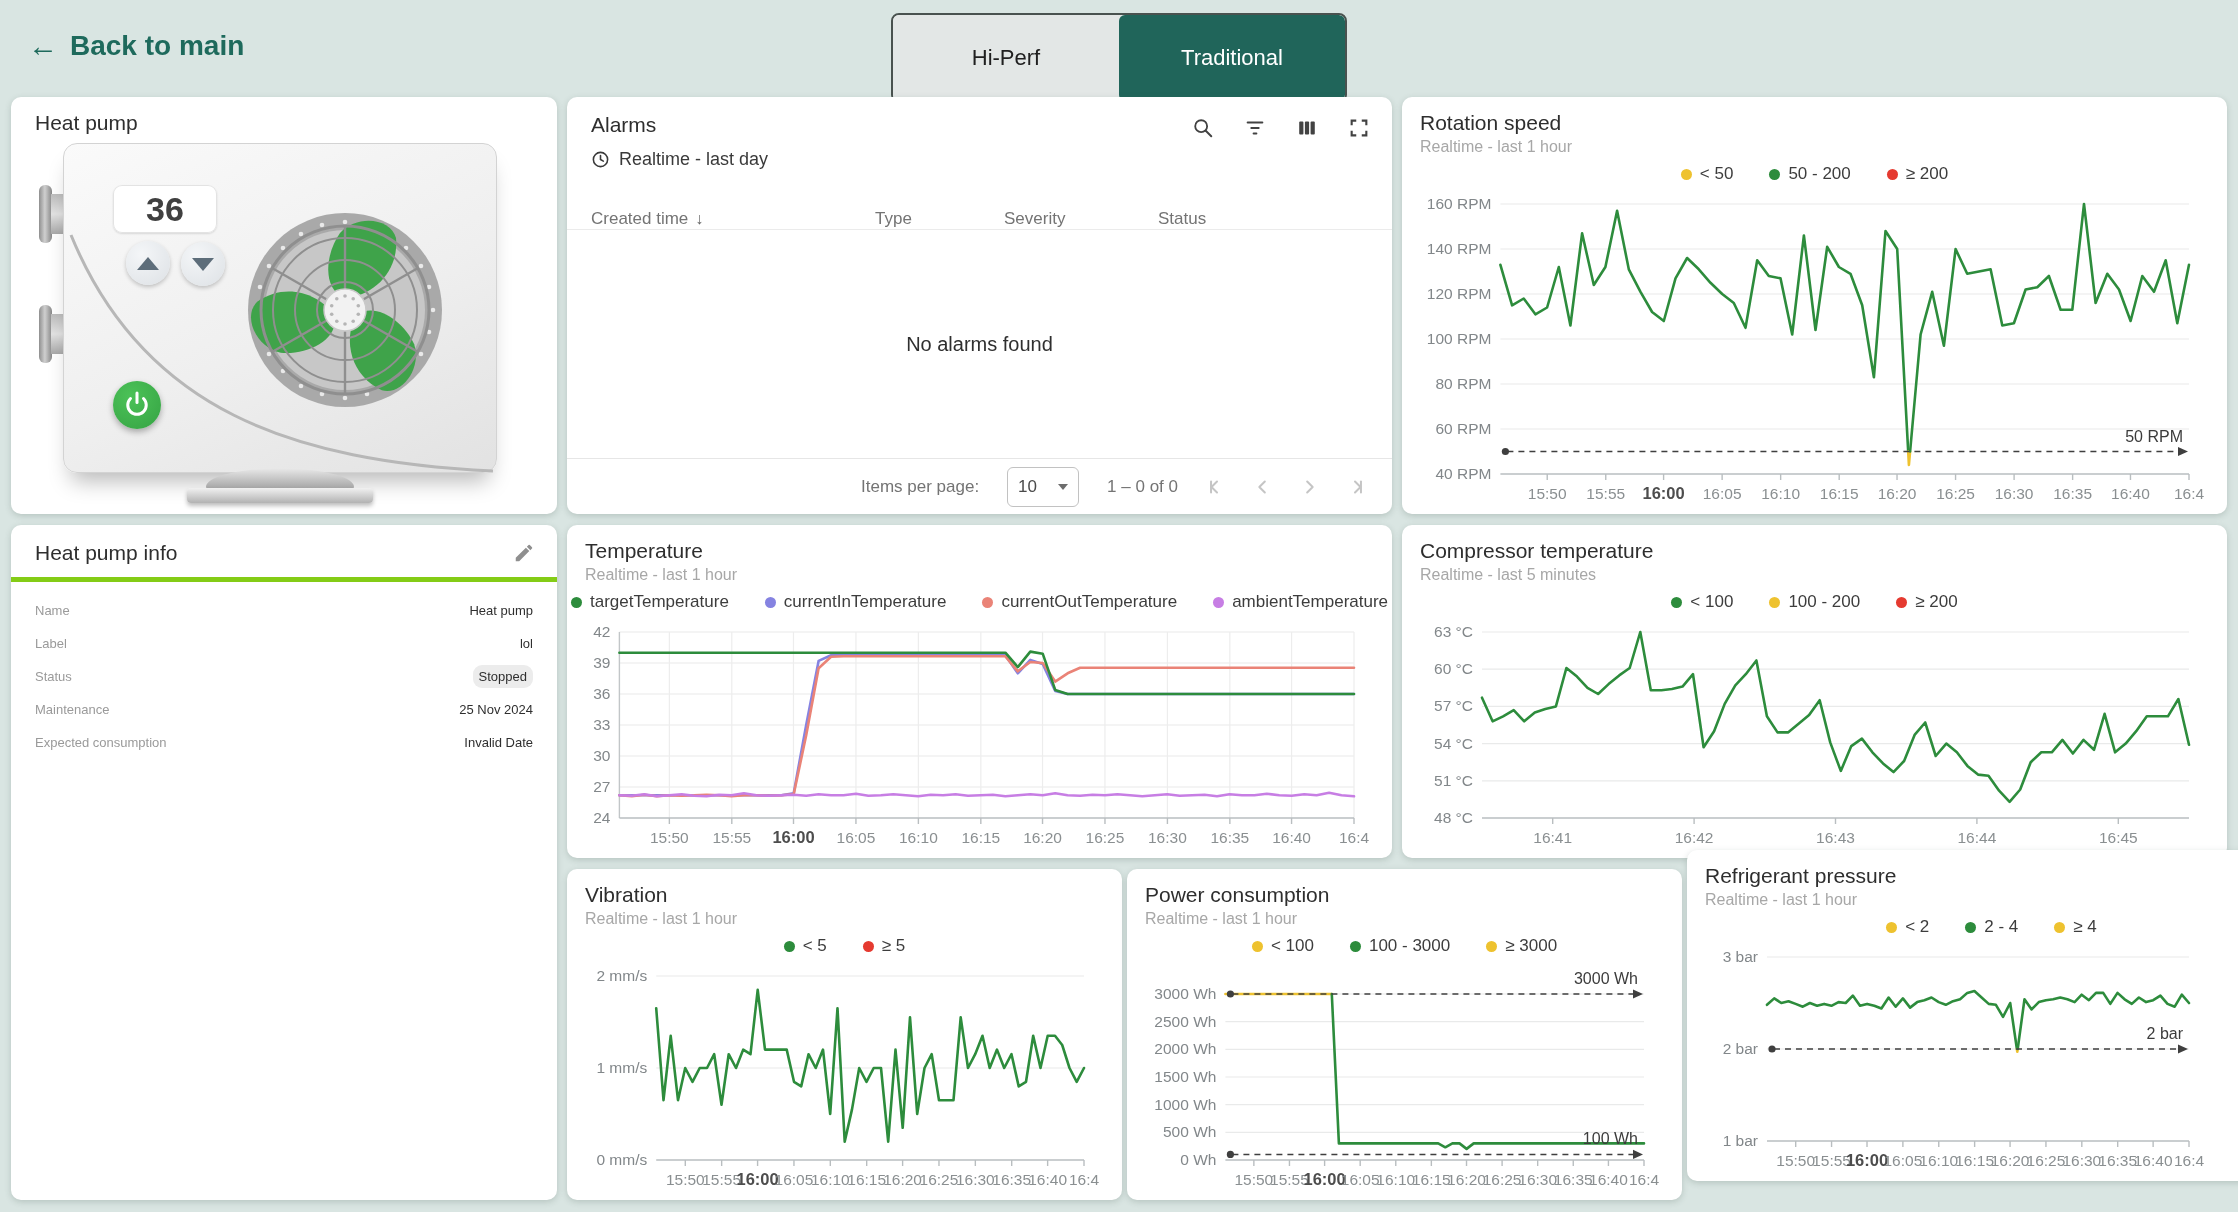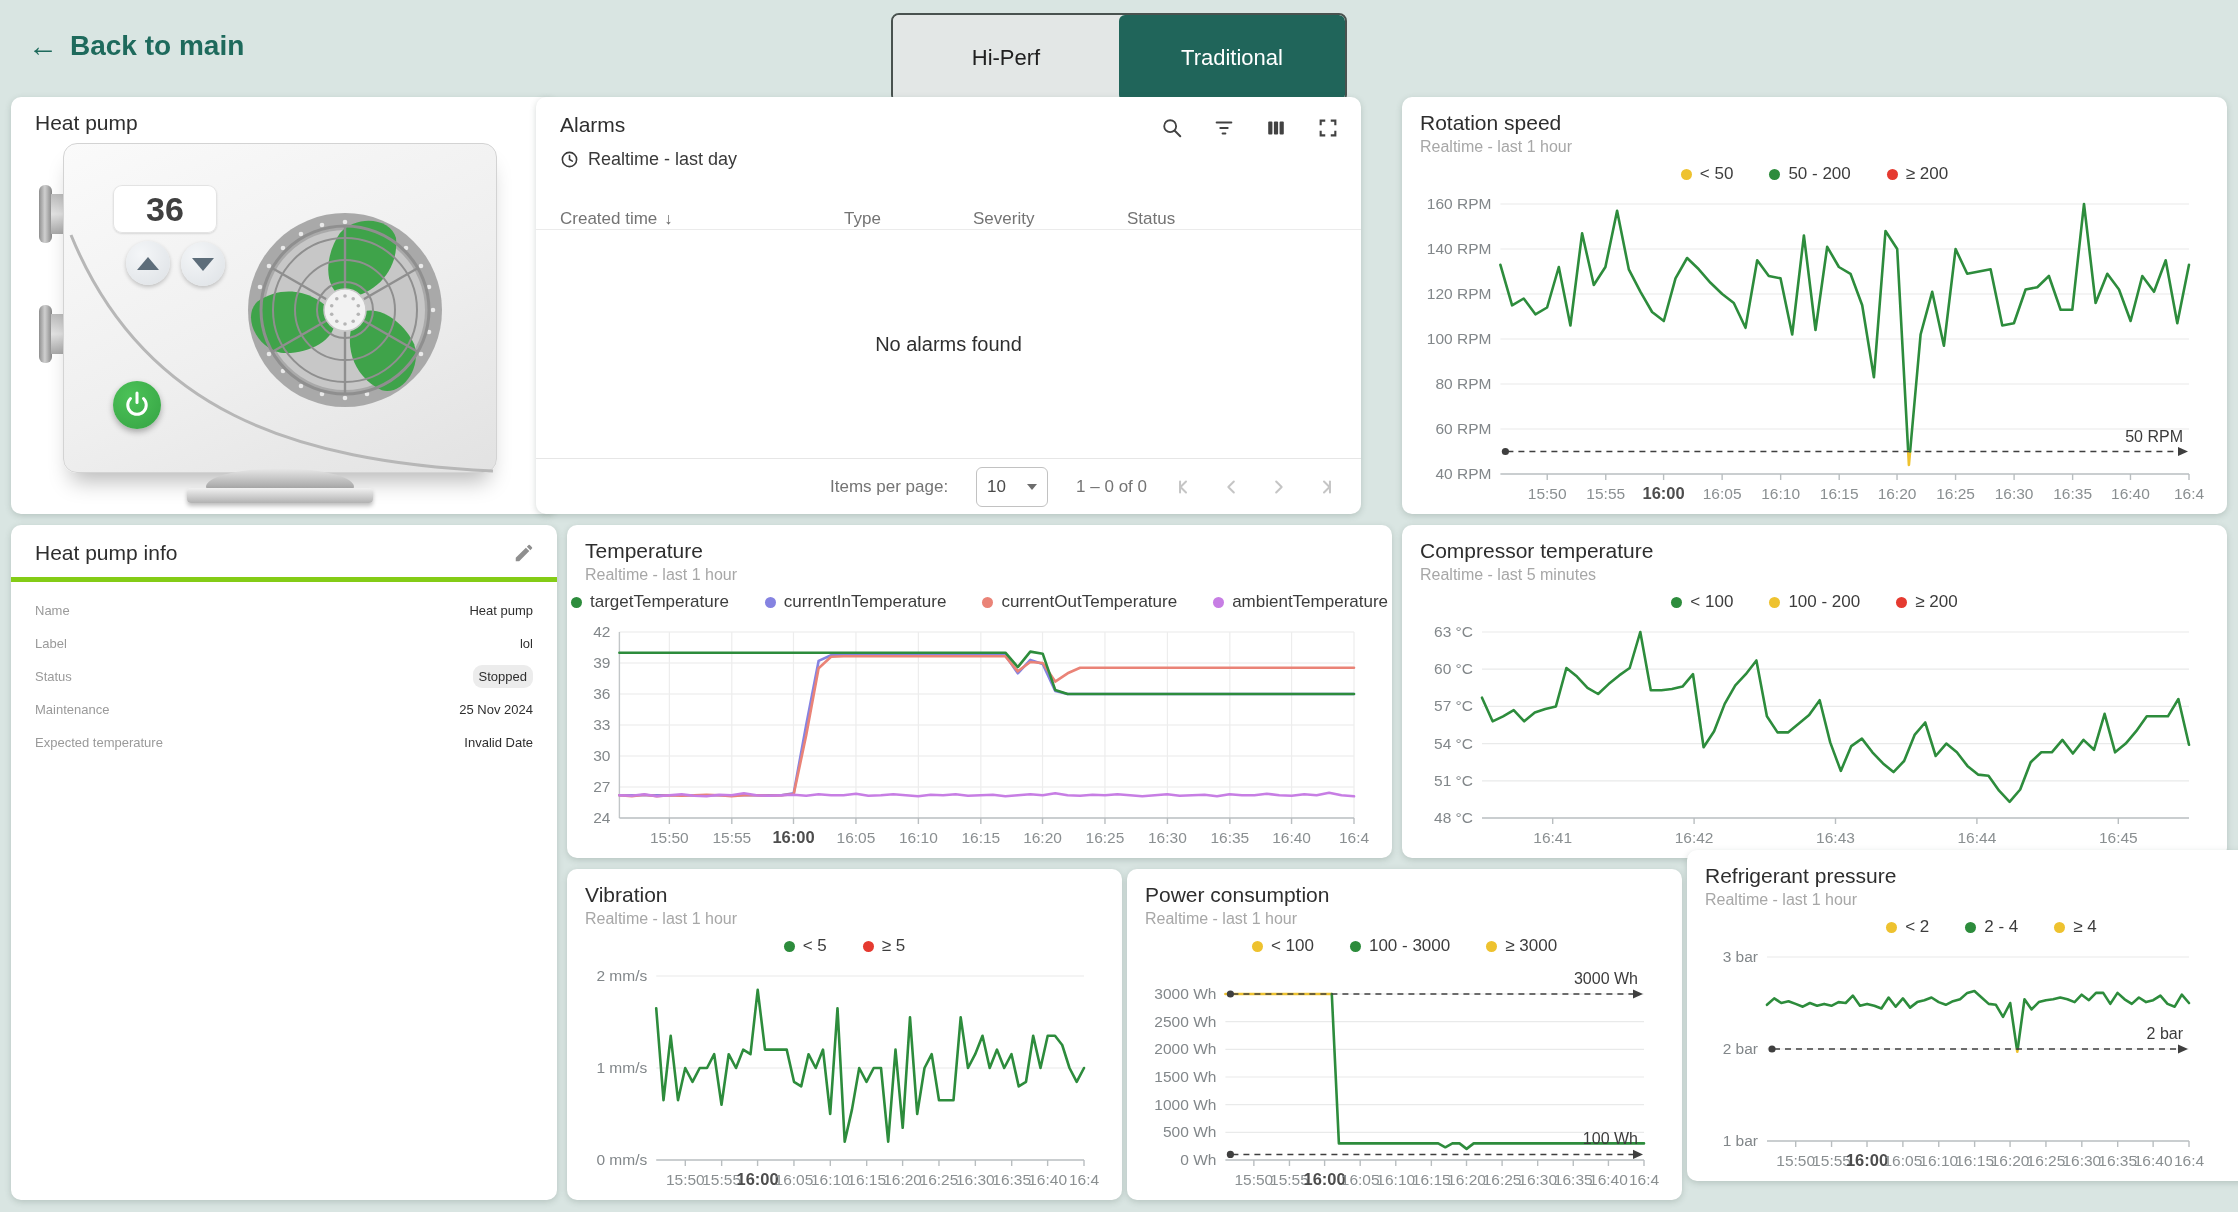--- a/index.html
+++ b/index.html
@@ -153,21 +153,21 @@
         <circle cx="91.8" cy="111.3" r="1.8"></circle>
           <circle cx="86.7" cy="104.3" r="1.8"></circle>
           <circle cx="86.7" cy="95.7" r="1.8"></circle>
         <circle cx="91.8" cy="88.7" r="1.8"></circle>
       </g>
     </svg>
     <div class="stand-dome"></div>
     <div class="stand-bar"></div>
   </div>
 
-  <div class="card" style="left:536px;top:97px;width:825px;height:417px;display:flex;flex-direction:column;">
+  <div class="card" style="left:567px;top:97px;width:825px;height:417px;display:flex;flex-direction:column;">
     <div class="al-head">
       <div class="card-title">Alarms</div>
       <div class="al-icons">
         <svg width="22" height="22" viewBox="0 0 24 24">
             <circle cx="10" cy="10" r="6.5" fill="none" stroke="#424242" stroke-width="2"></circle>
             <line x1="15" y1="15" x2="21" y2="21" stroke="#424242" stroke-width="2.2" stroke-linecap="round"></line>
           </svg>
         <svg width="22" height="22" viewBox="0 0 24 24">
             <g stroke="#424242" stroke-width="2.2" stroke-linecap="round">
               <line x1="4" y1="6" x2="20" y2="6"></line>
@@ -335,21 +335,21 @@
       </div>
       <div class="irow">
         <span class="lbl">Status</span>
         <span class="val badge">Stopped</span>
       </div>
       <div class="irow">
         <span class="lbl">Maintenance</span>
         <span class="val">25 Nov 2024</span>
       </div>
       <div class="irow">
-        <span class="lbl">Expected temperature</span>
+        <span class="lbl">Expected consumption</span>
         <span class="val">Invalid Date</span>
       </div>
     </div>
   </div>
 
   <div class="card chart-card" style="left:567px;top:525px;width:825px;height:333px;">
     <div class="card-title">Temperature</div>
     <div class="card-sub">Realtime - last 1 hour</div>
     <div class="legend">
         <span class="li">

